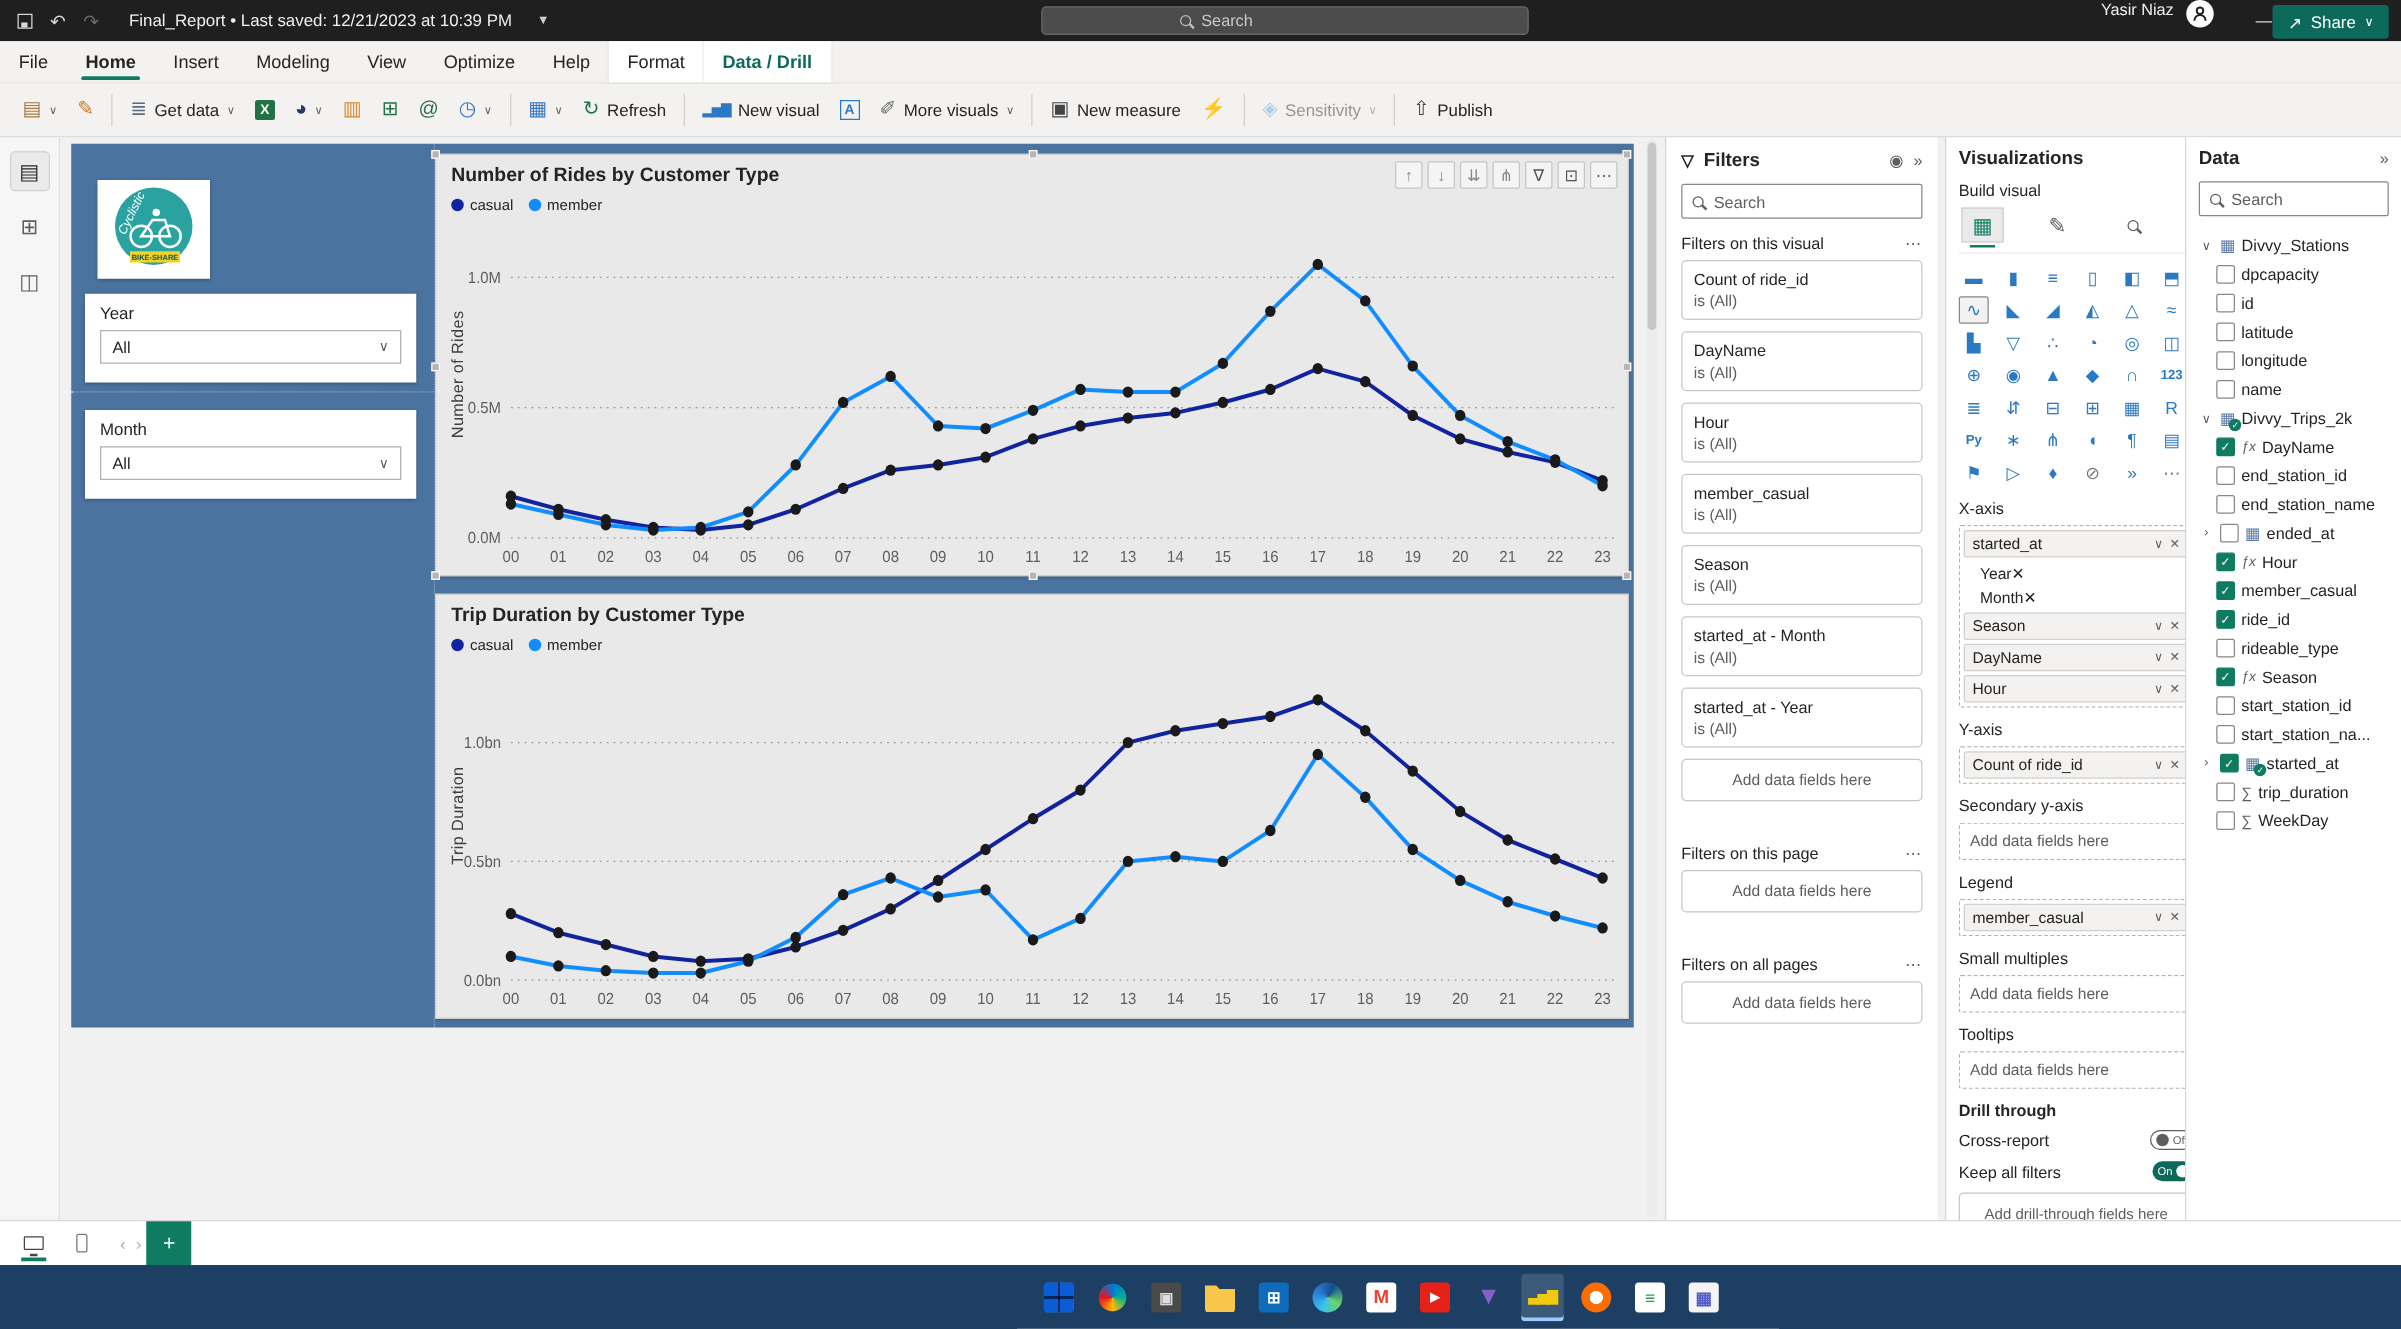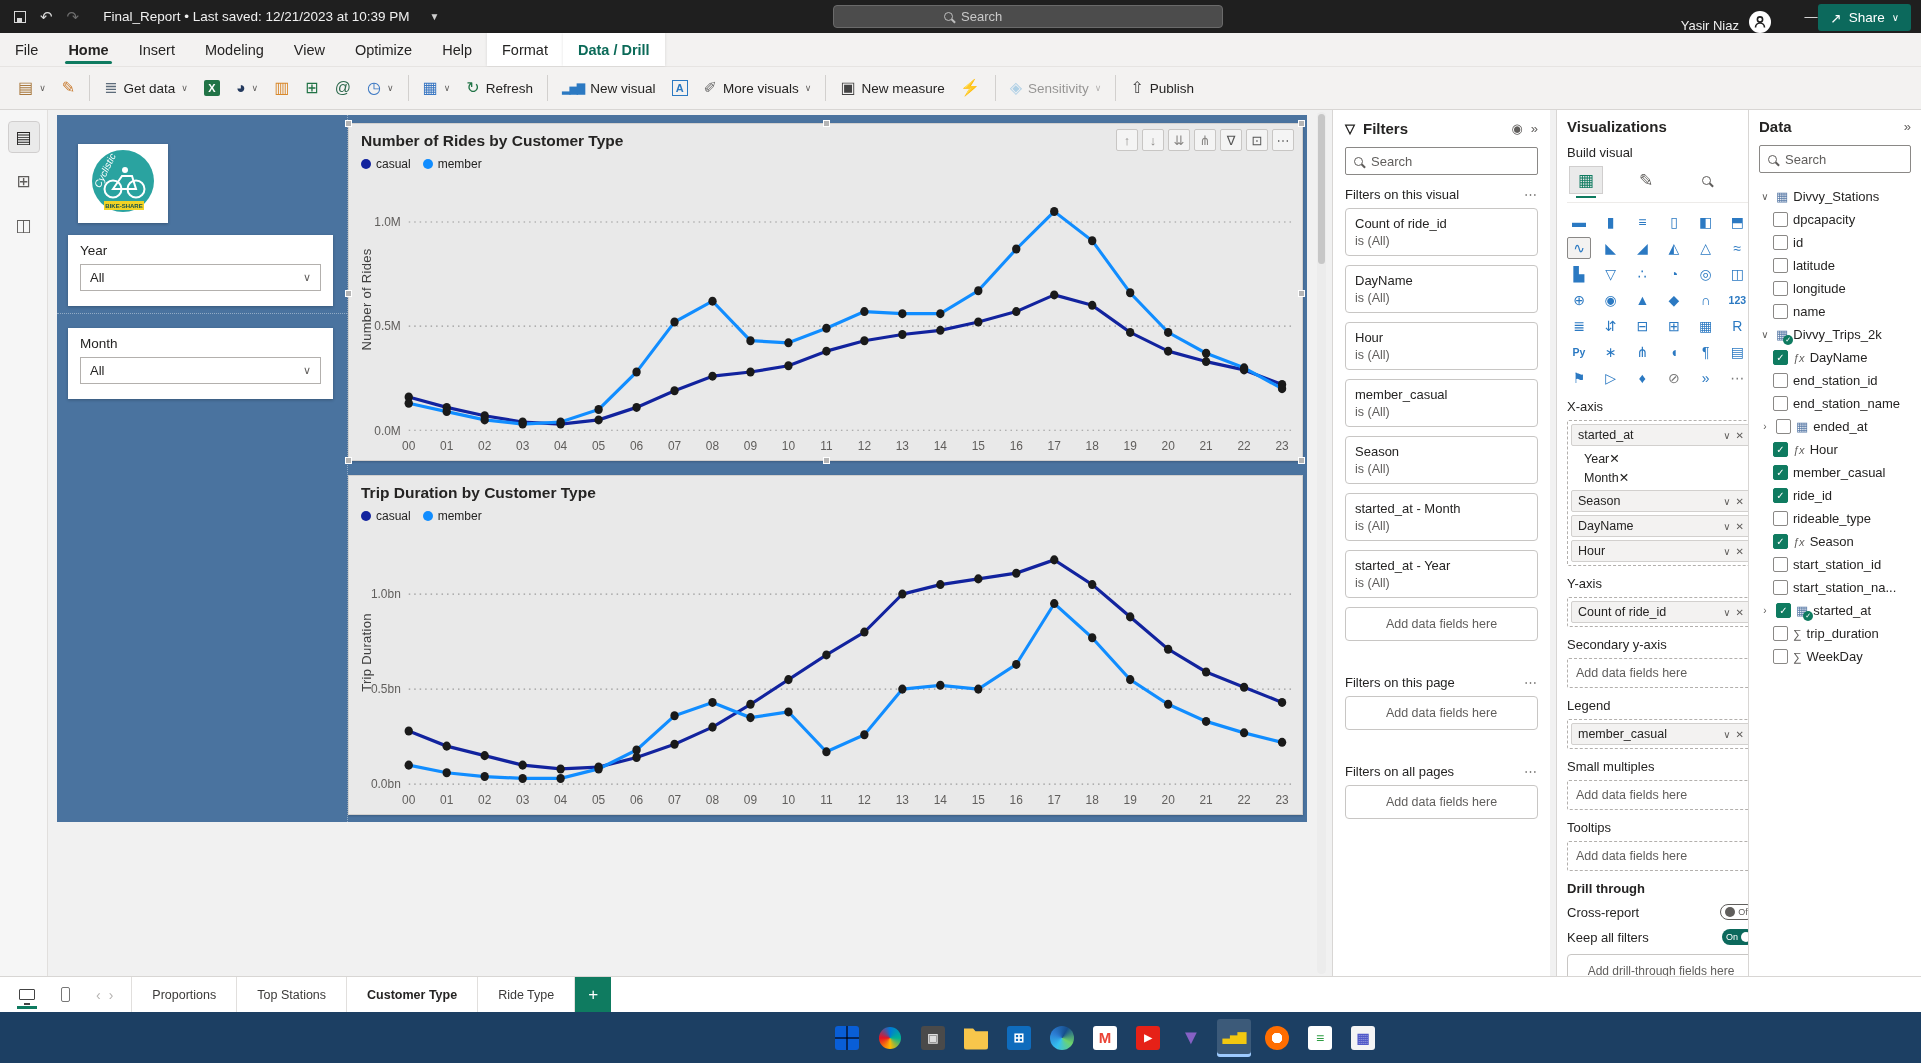--- a/index.html
+++ b/index.html
@@ -9,21 +9,21 @@
   
   .titlebar { position:absolute; left:0; top:0; right:0; height:33px; background:#1f1f1f; color:#e8e8e8; display:flex; align-items:center; font-size:13.5px; }
   .tb-left { display:flex; align-items:center; gap:14px; padding-left:14px; }
   .floppy { width:12px; height:12px; border:1.5px solid #d8d8d8; position:relative; display:inline-block; }
   .floppy::after { content:""; position:absolute; left:2px; bottom:0; width:5px; height:4px; background:#d8d8d8; }
   .tb-glyph { font-size:15px; color:#d8d8d8; cursor:default; }
   .tb-glyph.dim { color:#6d6d6d; }
   .tb-title { margin-left:10px; white-space:nowrap; color:#f0f0f0; }
   .tb-caret { font-size:10px; margin-left:6px; color:#cfcfcf; }
   .tb-search { position:absolute; left:833px; top:5px; width:390px; height:23px; background:#4c4c4c; border:1px solid #6a6a6a; border-radius:4px; display:flex; align-items:center; gap:8px; padding-left:110px; color:#c9c9c9; font-size:13px; }
-  .tb-right { position:absolute; right:0; top:0; height:33px; display:flex; align-items:flex-end; }
+  .tb-right { position:absolute; right:0; top:0; height:33px; display:flex; align-items:flex-start; }
   .tb-user { font-size:13px; margin-right:10px; color:#f0f0f0; }
   .avatar { width:22px; height:22px; border-radius:50%; background:#fff; display:flex; align-items:center; justify-content:center; margin-right:18px; }
   .winbtn { width:44px; height:33px; display:flex; align-items:center; justify-content:center; color:#e8e8e8; font-size:13px; }
   .mag { width:9px; height:9px; border:1.6px solid #bdbdbd; border-radius:50%; position:relative; display:inline-block; flex:none; }
   .mag::after { content:""; position:absolute; width:5px; height:1.6px; background:#bdbdbd; transform:rotate(45deg); right:-4px; bottom:-2px; }
   .mag.dark { border-color:#5f5d5b; } .mag.dark::after { background:#5f5d5b; }
 
   
   .menubar { position:absolute; left:0; top:33px; right:0; height:34px; background:#f3f2f1; display:flex; align-items:stretch; font-size:14.5px; color:#252423; border-bottom:1px solid #e6e4e2; }
   .mtab { display:flex; align-items:center; padding:0 15px; position:relative; cursor:default; }
@@ -865,26 +865,20 @@
     <div class="pv-wrap">
       <span class="pv active">
           <span class="pvdesk"></span>
         </span>
       <span class="pv">
           <span class="pvphone"></span>
         </span>
     </div>
     <span class="pnav">‹</span>
     <span class="pnav">›</span>
-    <div style="display:flex;align-items:stretch;margin-left:14px;" id="ptabs">
-        <div class="ptab">Proportions</div>
-        <div class="ptab">Top Stations</div>
-        <div class="ptab active">Customer Type</div>
-        <div class="ptab">Ride Type</div>
-      </div>
     <div class="ptab-add">+</div>
   </div>
 
   <div class="taskbar">
     <div class="tk-row" id="tkrow">
         <div class="tk">
           <span class="tki k-start"></span>
         </div>
         <div class="tk">
           <span class="tki k-search"></span>

